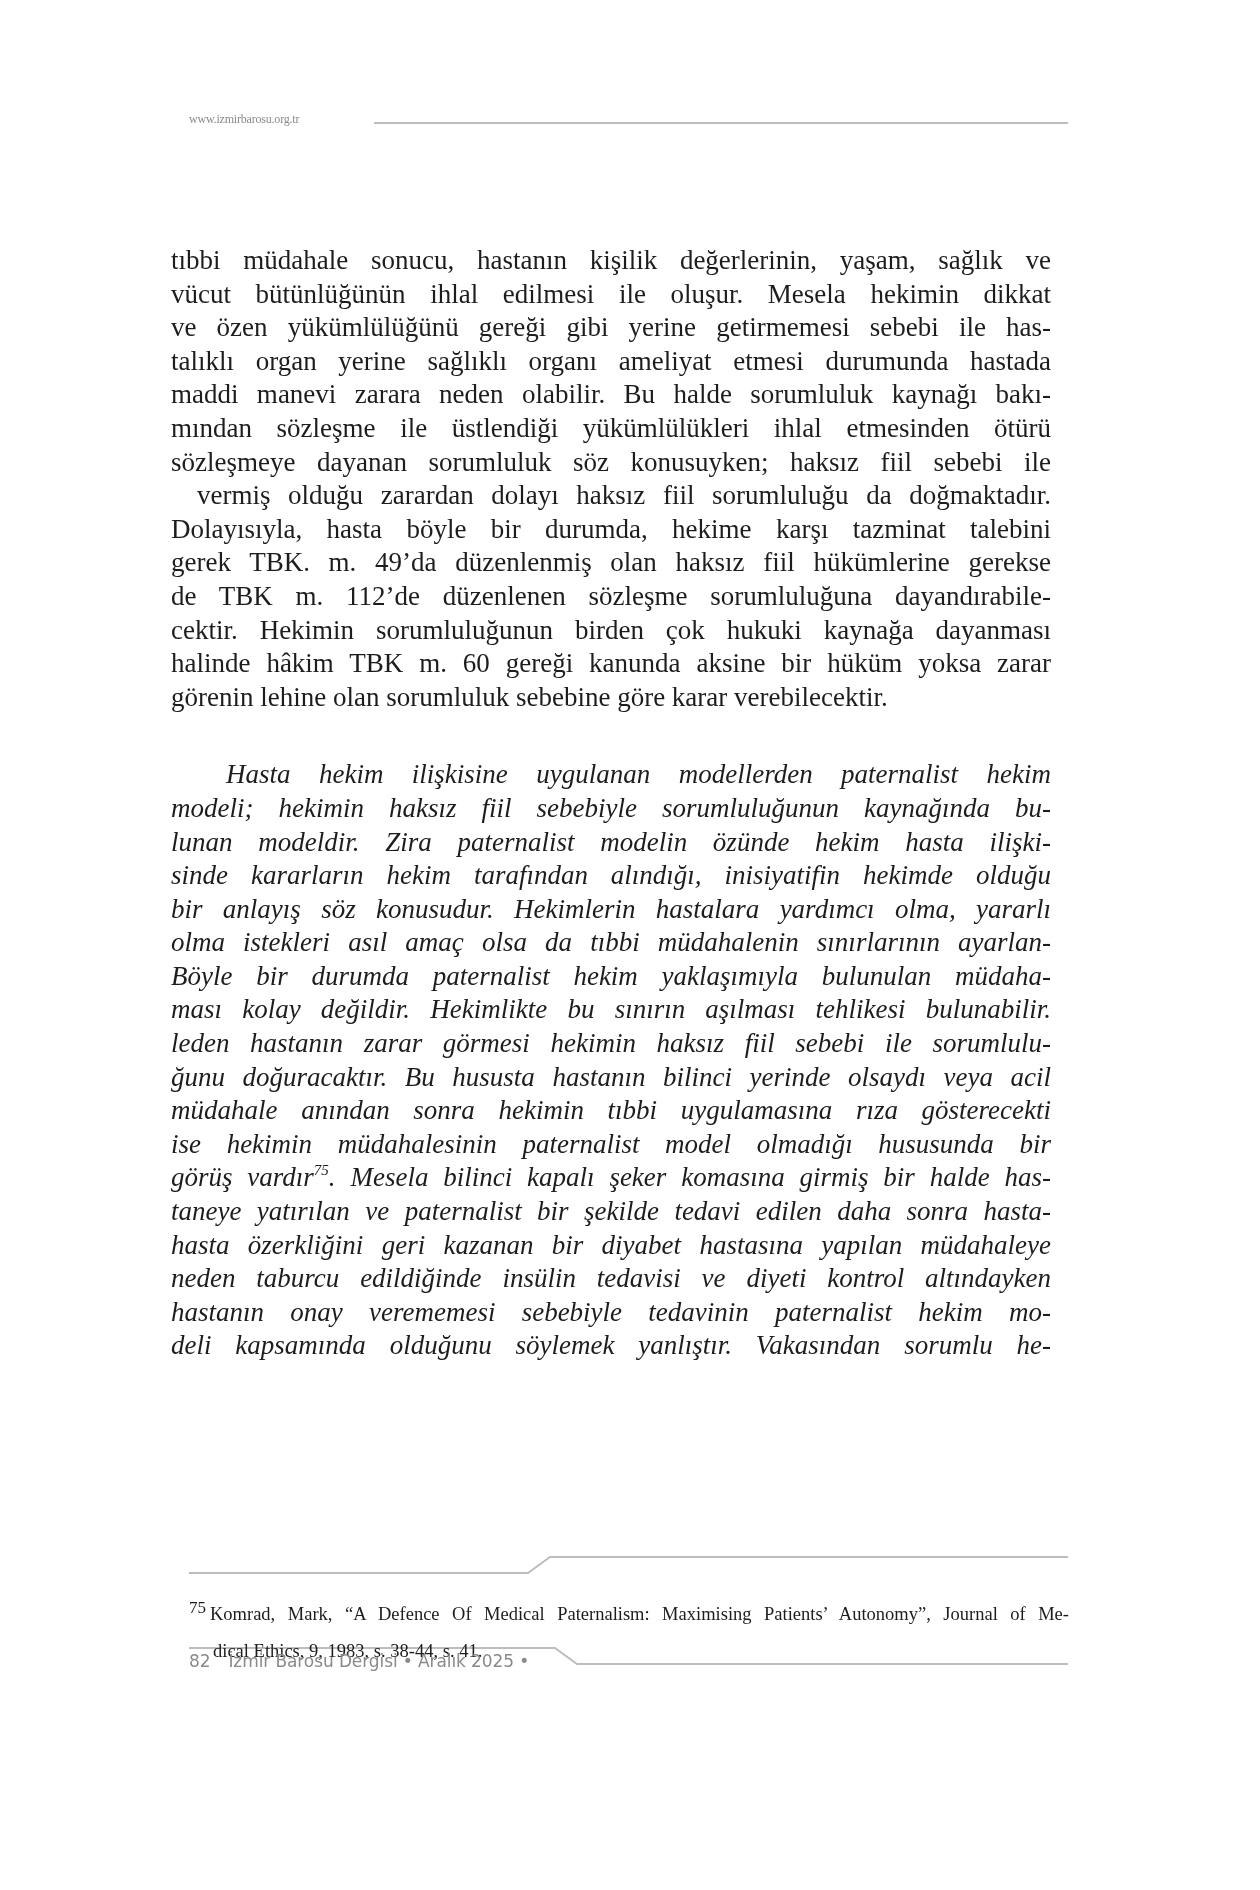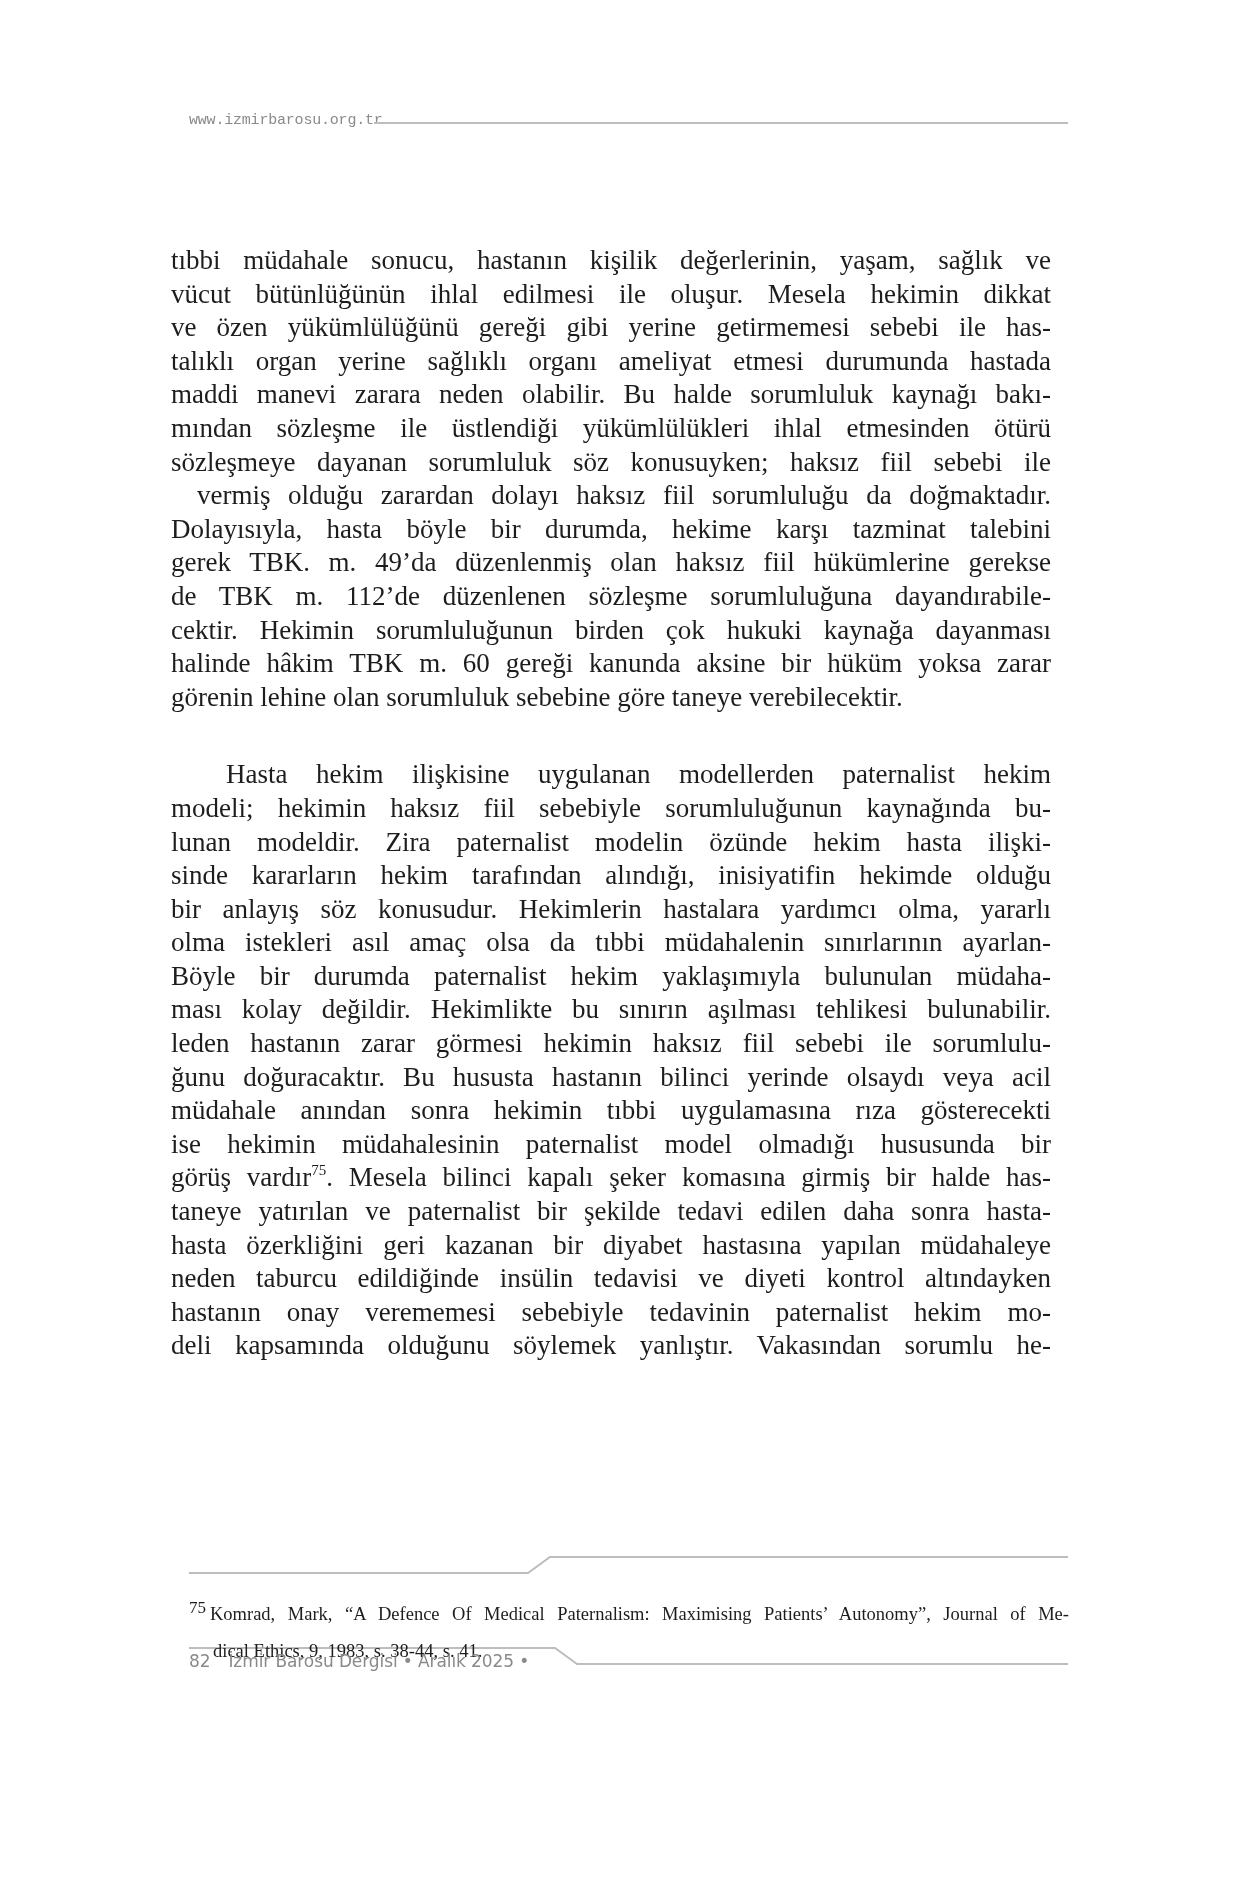--- a/index.html
+++ b/index.html
@@ -4,22 +4,22 @@
   <style>
     html, body { margin: 0; padding: 0; }
     body {
       width: 1260px; height: 1890px;
       background: #ffffff;
       position: relative;
       overflow: hidden;
     }
     .page-header-url {
       position: absolute; left: 189px; top: 112px;
-      font-family: Liberation Mono, monospace;
-      font-size: 15px; color: #8a8a8a;
+      font-family: Liberation Serif, serif;
+      font-size: 12px; color: #8a8a8a;
       letter-spacing: -0.2px;
     }
     svg.lines { position: absolute; left: 0; top: 0; }
     .body-text {
       position: absolute; left: 171px; top: 244px; width: 880px;
       font-family: "Liberation Serif", "DejaVu Serif", serif;
       font-size: 27px; line-height: 33.6px; color: #1d1d1d;
       text-align: justify;
     }
     .body-text p { margin: 0; }
@@ -62,23 +62,23 @@
       <span class="line" style="display: block;">talıklı organ yerine sağlıklı organı ameliyat etmesi durumunda hastada</span>
       <span class="line" style="display: block;">maddi manevi zarara neden olabilir. Bu halde sorumluluk kaynağı bakı-</span>
       <span class="line" style="display: block;">mından sözleşme ile üstlendiği yükümlülükleri ihlal etmesinden ötürü</span>
       <span class="line" style="display: block;">sözleşmeye dayanan sorumluluk söz konusuyken; haksız fiil sebebi ile</span>
       <span class="line" style="display: block; margin-left: 26px;">vermiş olduğu zarardan dolayı haksız fiil sorumluluğu da doğmaktadır.</span>
       <span class="line" style="display: block;">Dolayısıyla, hasta böyle bir durumda, hekime karşı tazminat talebini</span>
       <span class="line" style="display: block;">gerek TBK. m. 49’da düzenlenmiş olan haksız fiil hükümlerine gerekse</span>
       <span class="line" style="display: block;">de TBK m. 112’de düzenlenen sözleşme sorumluluğuna dayandırabile-</span>
       <span class="line" style="display: block;">cektir. Hekimin sorumluluğunun birden çok hukuki kaynağa dayanması</span>
       <span class="line" style="display: block;">halinde hâkim TBK m. 60 gereği kanunda aksine bir hüküm yoksa zarar</span>
-      <span class="line last" style="display: block;">görenin lehine olan sorumluluk sebebine göre taneye verebilecektir.</span>
+      <span class="line last" style="display: block;">görenin lehine olan sorumluluk sebebine göre karar verebilecektir.</span>
     </p>
-  <p class="p2" id="p2" style="text-indent: 0px;">
+  <p class="p2" id="p2" style="text-indent: 0px; font-style: italic;">
       <span class="line" style="text-indent: 0px; padding-left: 55px; display: block;">Hasta hekim ilişkisine uygulanan modellerden paternalist hekim</span>
       <span class="line" style="display: block;">modeli; hekimin haksız fiil sebebiyle sorumluluğunun kaynağında bu-</span>
       <span class="line" style="display: block;">lunan modeldir. Zira paternalist modelin özünde hekim hasta ilişki-</span>
       <span class="line" style="display: block;">sinde kararların hekim tarafından alındığı, inisiyatifin hekimde olduğu</span>
       <span class="line" style="display: block;">bir anlayış söz konusudur. Hekimlerin hastalara yardımcı olma, yararlı</span>
       <span class="line" style="display: block;">olma istekleri asıl amaç olsa da tıbbi müdahalenin sınırlarının ayarlan-</span>
       <span class="line" style="display: block;">Böyle bir durumda paternalist hekim yaklaşımıyla bulunulan müdaha-</span>
       <span class="line" style="display: block;">ması kolay değildir. Hekimlikte bu sınırın aşılması tehlikesi bulunabilir.</span>
       <span class="line" style="display: block;">leden hastanın zarar görmesi hekimin haksız fiil sebebi ile sorumlulu-</span>
       <span class="line" style="display: block;">ğunu doğuracaktır. Bu hususta hastanın bilinci yerinde olsaydı veya acil</span>

